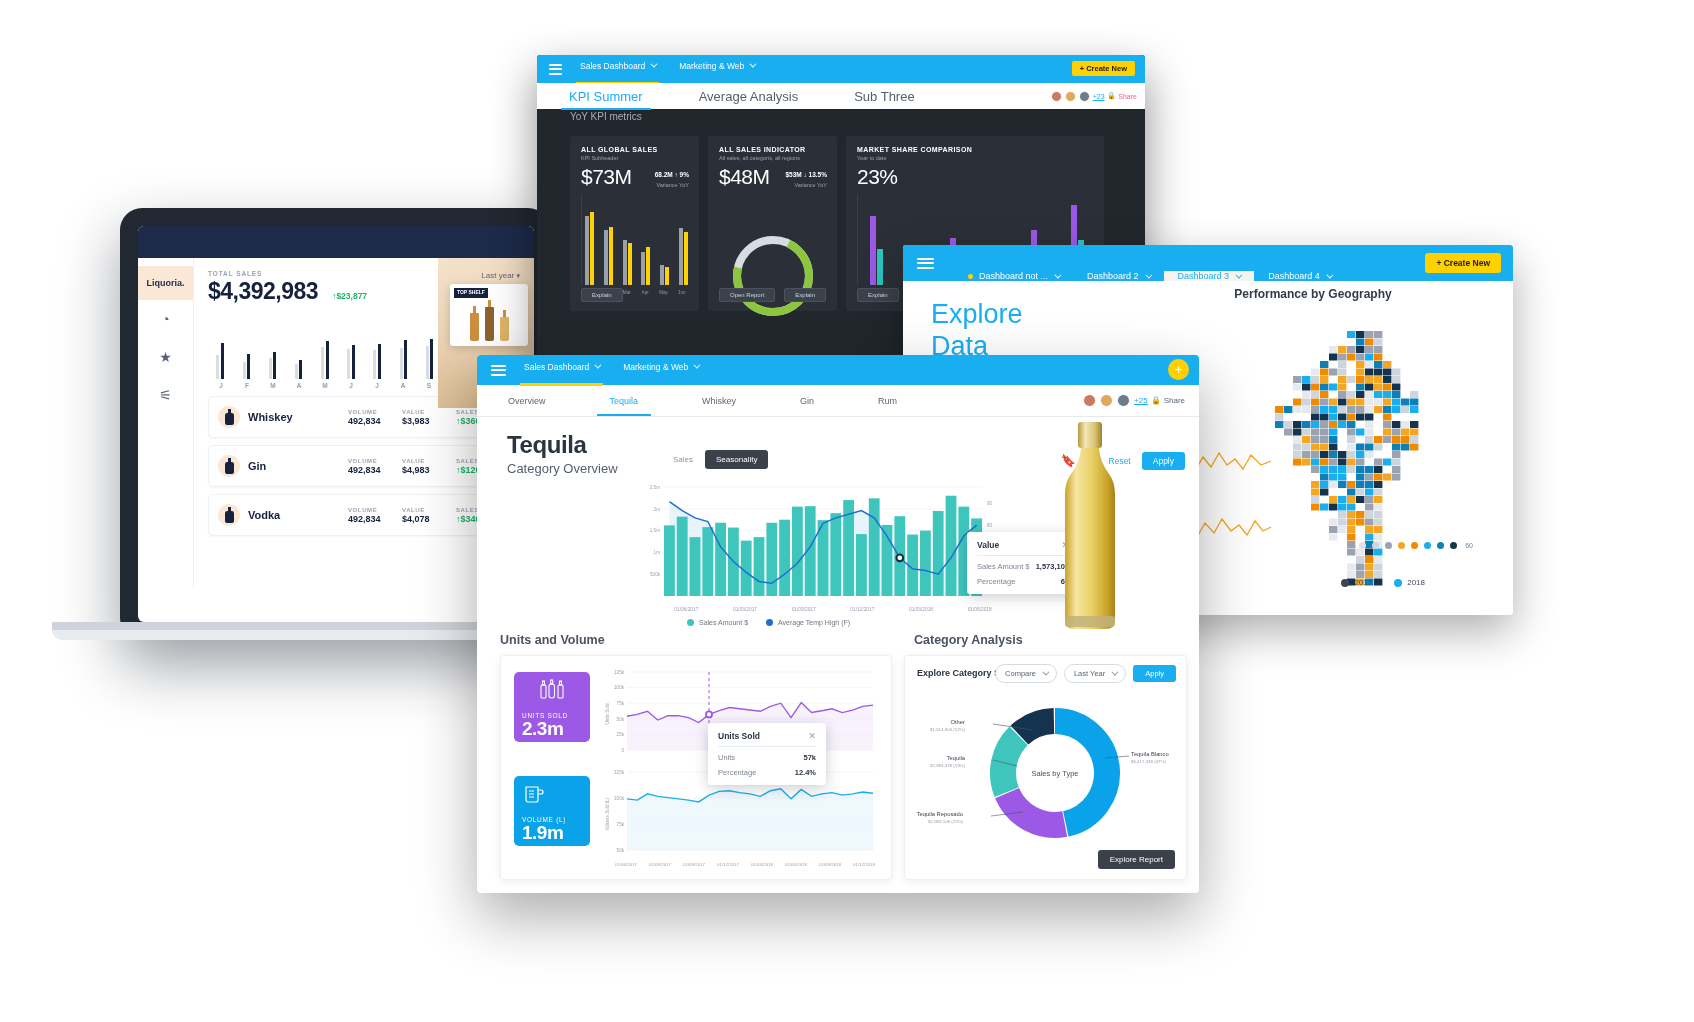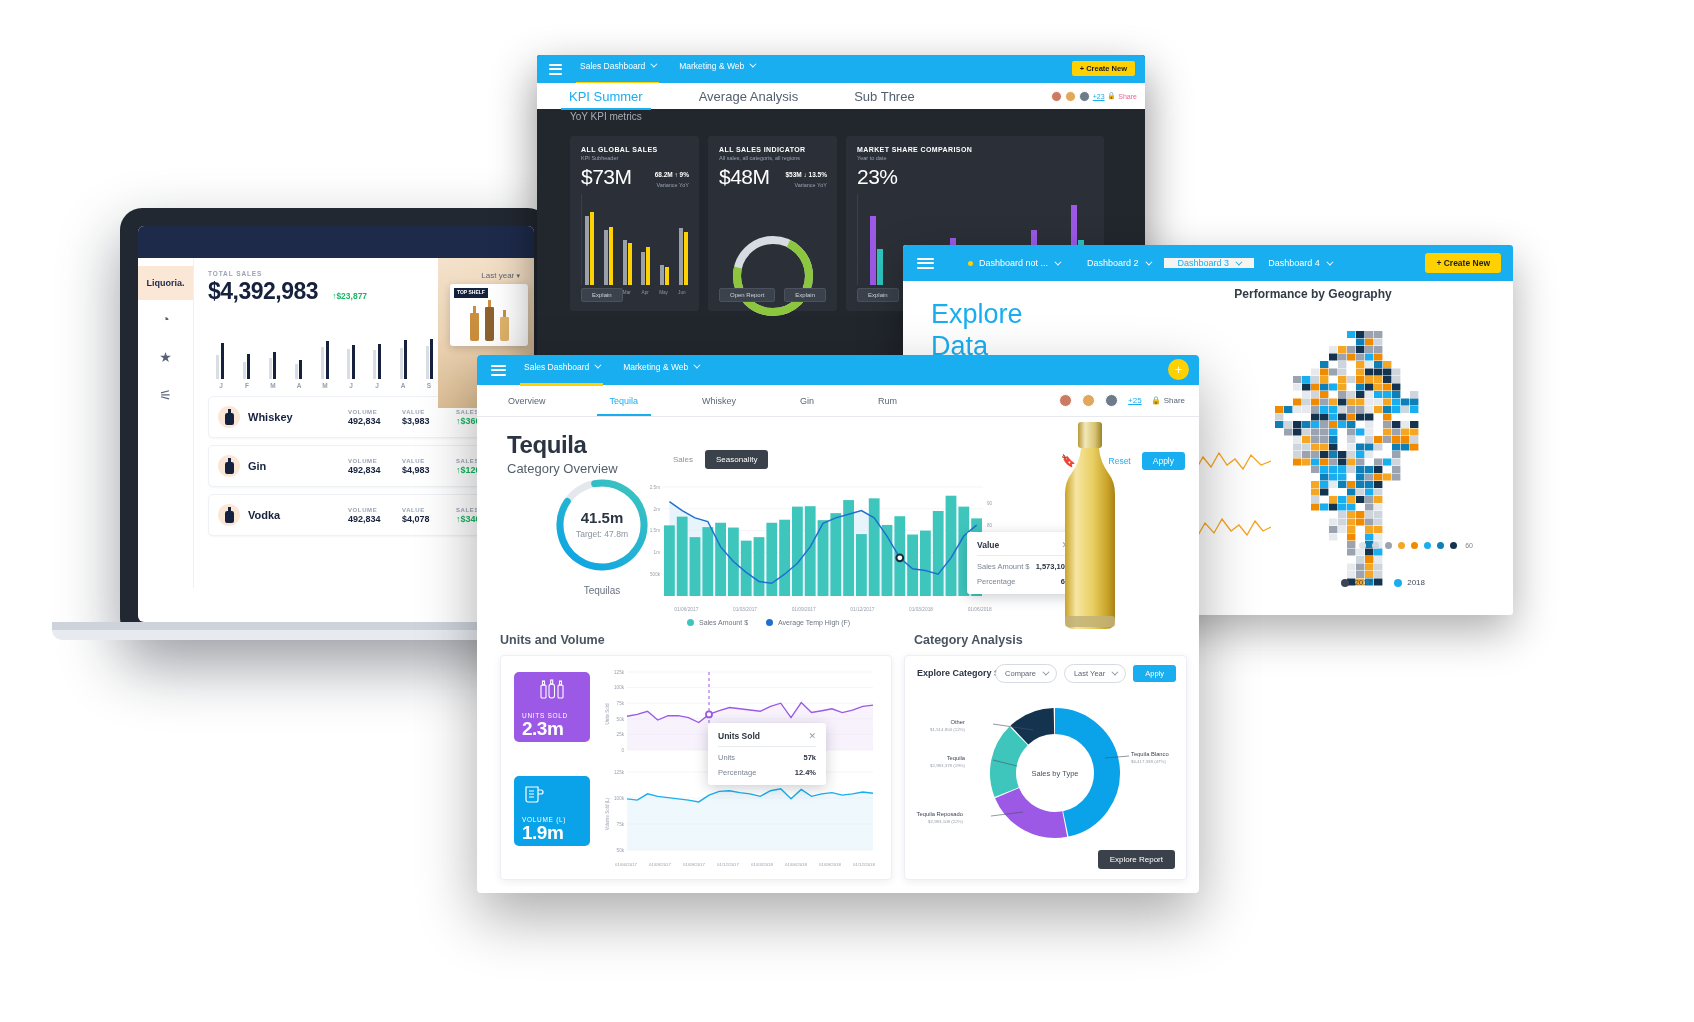--- a/index.html
+++ b/index.html
@@ -108,21 +108,21 @@
   .mbv { width:6px; background:#9b59e6; }
   .mbt { width:6px; background:#2ec4c0; }
   .mini-ax { position:absolute; left:11px; right:8px; bottom:16px; display:flex; }
   .mini-ax span { flex:1; text-align:center; font-size:4.6px; color:#8f97a2; }
   .donut-g { position:absolute; left:50%; top:95px; transform:translateX(-50%); }
 
   
   #win-health { position:absolute; left:903px; top:245px; width:610px; height:370px;
       background:#fff; border-radius:3px; overflow:hidden; box-shadow:0 16px 44px rgba(0,0,0,.32); }
   .hd-top { height:36px; background:#19aef0; display:flex; align-items:center; padding:0 14px; position:relative;}
-  .hd-tabs { display:flex; align-items:center; height:36px; margin-left:20px; }
+  .hd-tabs { display:flex; align-items:flex-end; height:36px; margin-left:20px; }
   .hd-tab { font-size:9px; color:#fff; display:flex; align-items:center; gap:6px;
       padding:0 14px; cursor:pointer; }
   .hd-tab.sel { background:#f6f4f0; color:#19aef0; }
   .hd-tab.sel .chev { border-color:#19aef0; }
   .dot-y { width:5px; height:5px; border-radius:50%; background:#ffd100; }
   .hd-create { position:absolute; right:12px; background:#ffd100; color:#222; font-size:8.5px;
       font-weight:bold; padding:5px 11px; border-radius:3px; border:none; cursor:pointer; }
   .hd-title { font-size:27px; color:#19aef0; font-weight:300; margin:18px 0 0 28px; line-height:1.18;}
   .hd-geo { position:absolute; right:0; top:42px; width:400px; text-align:center;
       font-size:12px; font-weight:bold; color:#333b47; }
@@ -139,21 +139,21 @@
   .tq-top { height:30px; background:#19aef0; display:flex; align-items:center; padding:0 14px; position:relative;}
   .tq-fab { position:absolute; right:10px; top:4px; width:21px; height:21px; border-radius:50%;
       background:#ffd100; color:#fff; font-size:13px; display:flex; align-items:center;
       justify-content:center; cursor:pointer; }
   .tq-tabs { height:32px; border-bottom:1px solid #e6eaef; display:flex; align-items:center;
       padding:0 28px; position:relative; }
   .tq-tab { font-size:9px; color:#5c6672; margin-right:58px; padding:9px 3px; position:relative; cursor:pointer;}
   .tq-tab.active { color:#19aef0; }
   .tq-tab.active::after{ content:''; position:absolute; left:-10px; right:-10px; bottom:-1px;
       height:2px; background:#19aef0; }
-  .tq-people { position:absolute; right:14px; display:flex; align-items:center; gap:10px;}
+  .tq-people { position:absolute; right:14px; display:flex; align-items:center; gap:4px;}
   .tq-h1 { font-size:24px; font-weight:bold; color:#2b3442; margin:14px 0 0 30px; letter-spacing:-.4px;}
   .tq-sub { font-size:13px; color:#555f6c; margin:2px 0 0 30px; font-weight:300;}
   .tq-gauge { position:absolute; left:40px; top:118px; width:170px; text-align:center; }
   .tq-gcap { font-size:10px; color:#6a7381; margin-top:4px; }
   .tq-chartbox { position:absolute; left:196px; top:95px; width:400px; }
   .seg { display:flex; align-items:center; gap:12px; }
   .seg .lbl { font-size:8px; color:#8b939f; }
   .seg .pill { background:#3a414b; color:#fff; font-size:8px; padding:5px 11px; border-radius:3px; cursor:pointer;}
   .tq-actions { position:absolute; right:14px; top:97px; display:flex; align-items:center; gap:11px;}
   .lnk-reset { font-size:8.5px; color:#19aef0; cursor:pointer; }
@@ -917,35 +917,20 @@
         <span class="share-l" style="font-size:8px;color:#5b6573">
           <span>🔒</span>
           <span>Share</span>
         </span>
       </div>
     </div>
 
     <div class="tq-h1">Tequila</div>
     <div class="tq-sub">Category Overview</div>
 
-    <div class="tq-gauge">
-      <svg width="104" height="104" viewBox="0 0 104 104">
-        <defs>
-          <linearGradient id="gg" x1="0" y1="0" x2="1" y2="1">
-            <stop offset="0%" stop-color="#0aa2e8"></stop>
-              <stop offset="100%" stop-color="#3ec6bd"></stop>
-          </linearGradient>
-        </defs>
-        <circle cx="52" cy="52" r="42" fill="none" stroke="#e4e8ed" stroke-width="7"></circle>
-        <circle cx="52" cy="52" r="42" fill="none" stroke="url(#gg)" stroke-width="7" stroke-linecap="round" stroke-dasharray="230 34" transform="rotate(-100 52 52)"></circle>
-        <text x="52" y="50" text-anchor="middle" font-size="15" font-weight="bold" fill="#2b3442" font-family="Liberation Sans, sans-serif">41.5m</text>
-        <text x="52" y="64" text-anchor="middle" font-size="8.5" fill="#8b939f" font-family="Liberation Sans, sans-serif">Target: 47.8m</text>
-      </svg>
-      <div class="tq-gcap">Tequilas</div>
-    </div>
 
     <div class="tq-chartbox">
       <div class="seg">
         <span class="lbl">Sales</span>
         <span class="pill">Seasonality</span>
       </div>
     </div>
     <div class="tq-actions">
       <span style="color:#19aef0;font-size:12px">🔖</span>
       <span style="color:#19aef0;font-size:12px">⟳</span>

